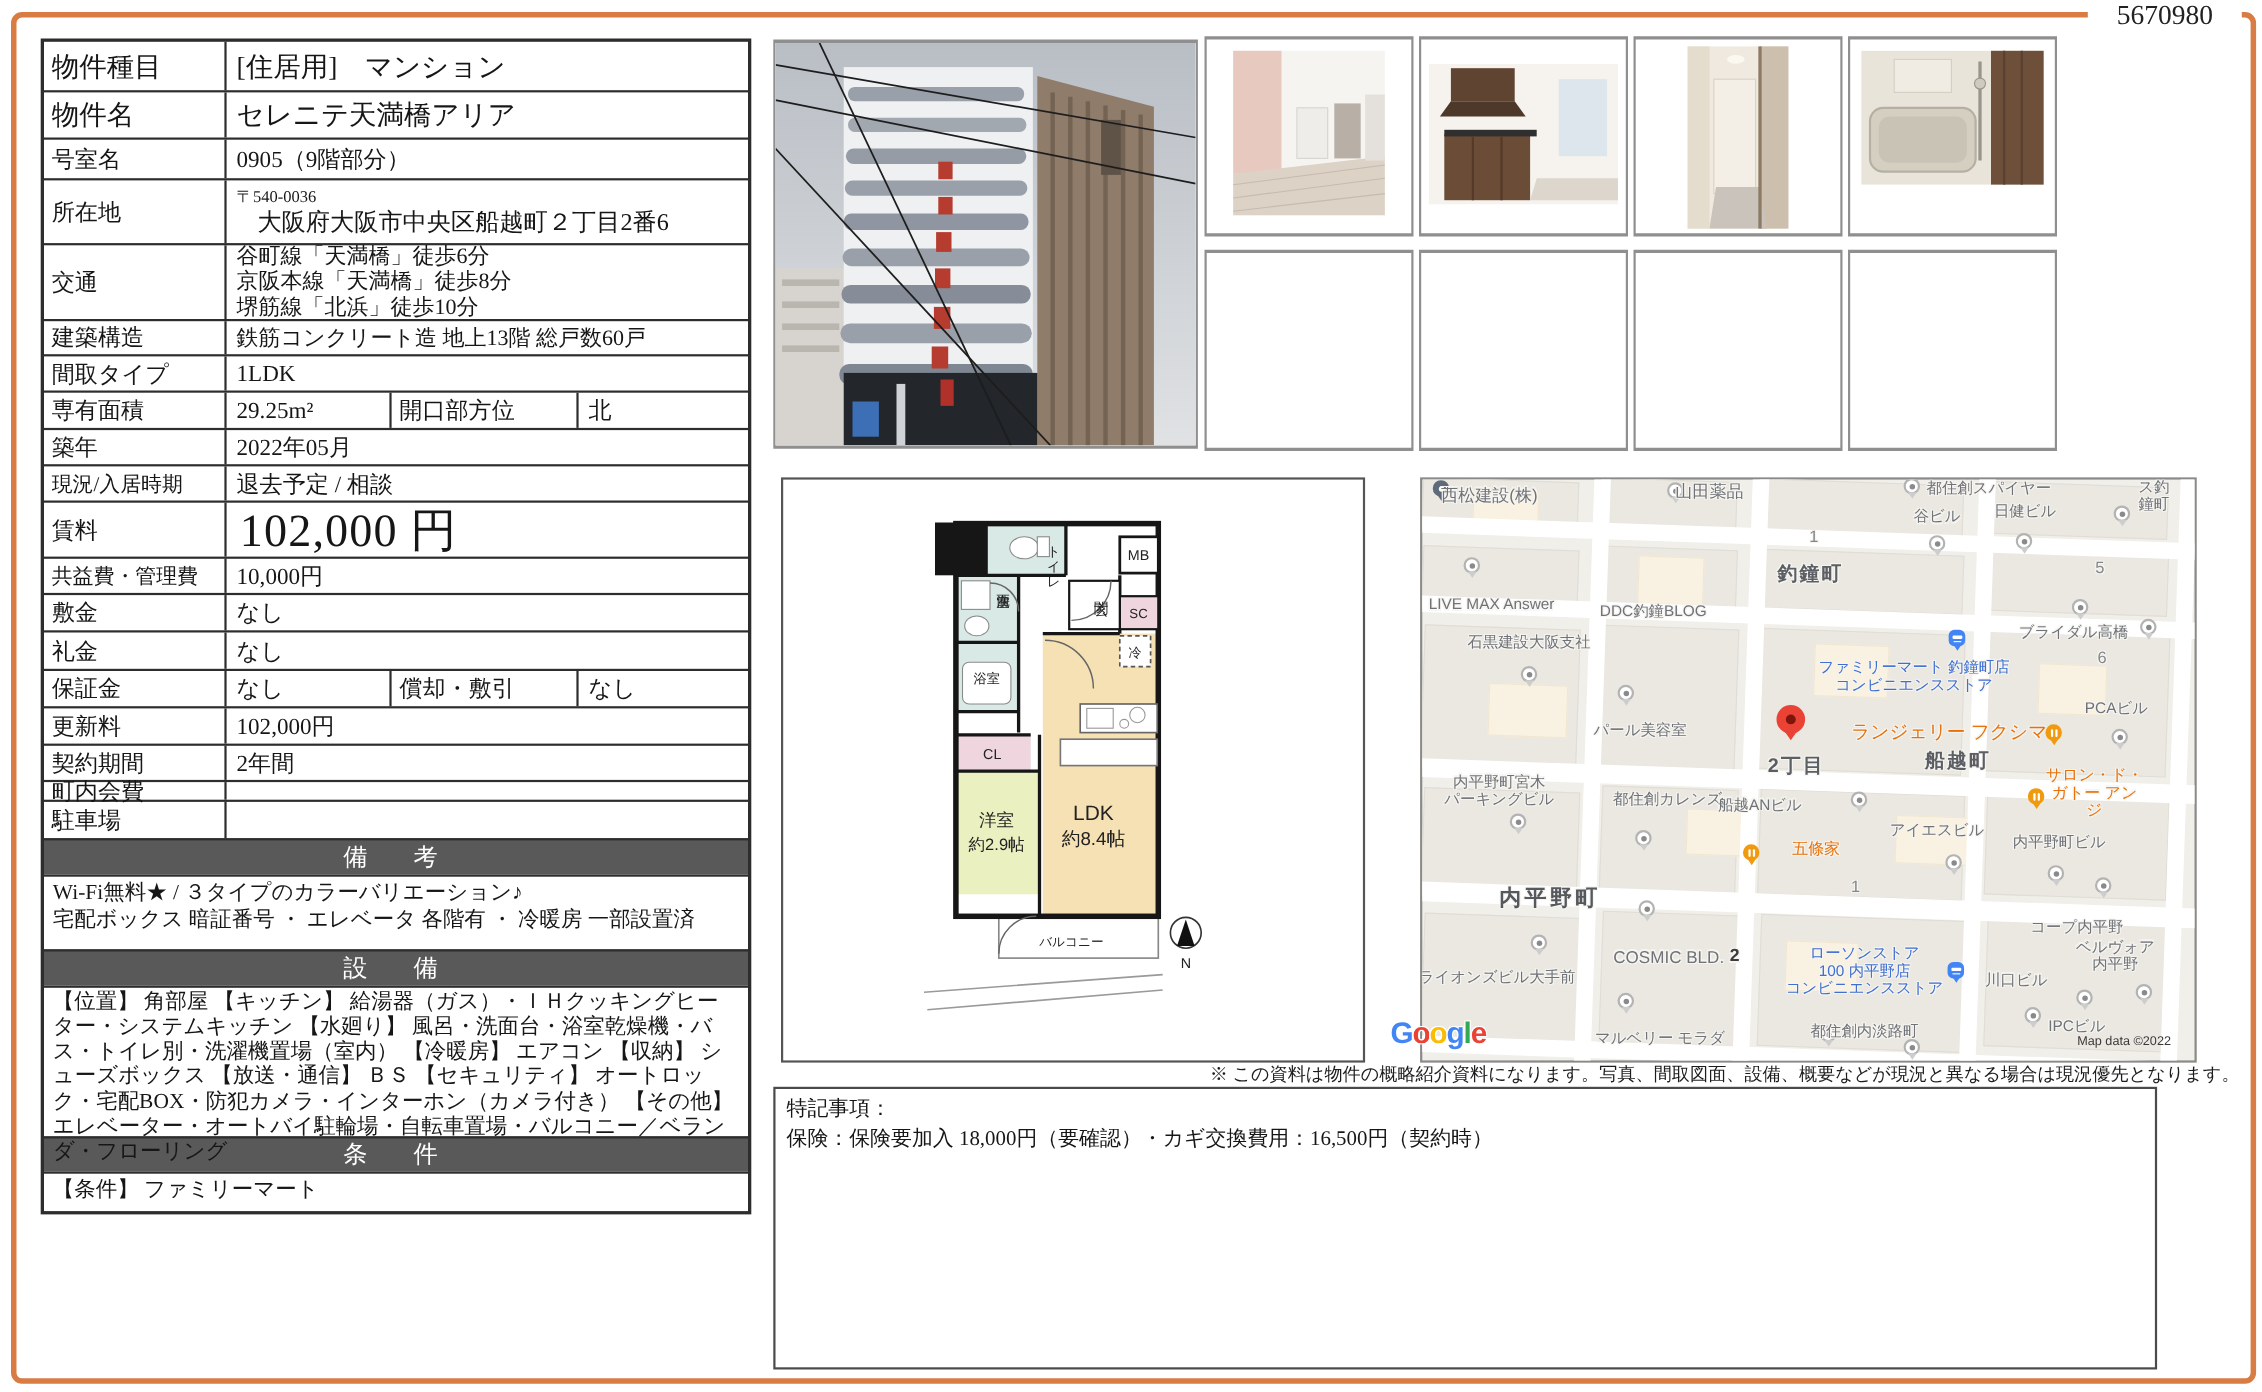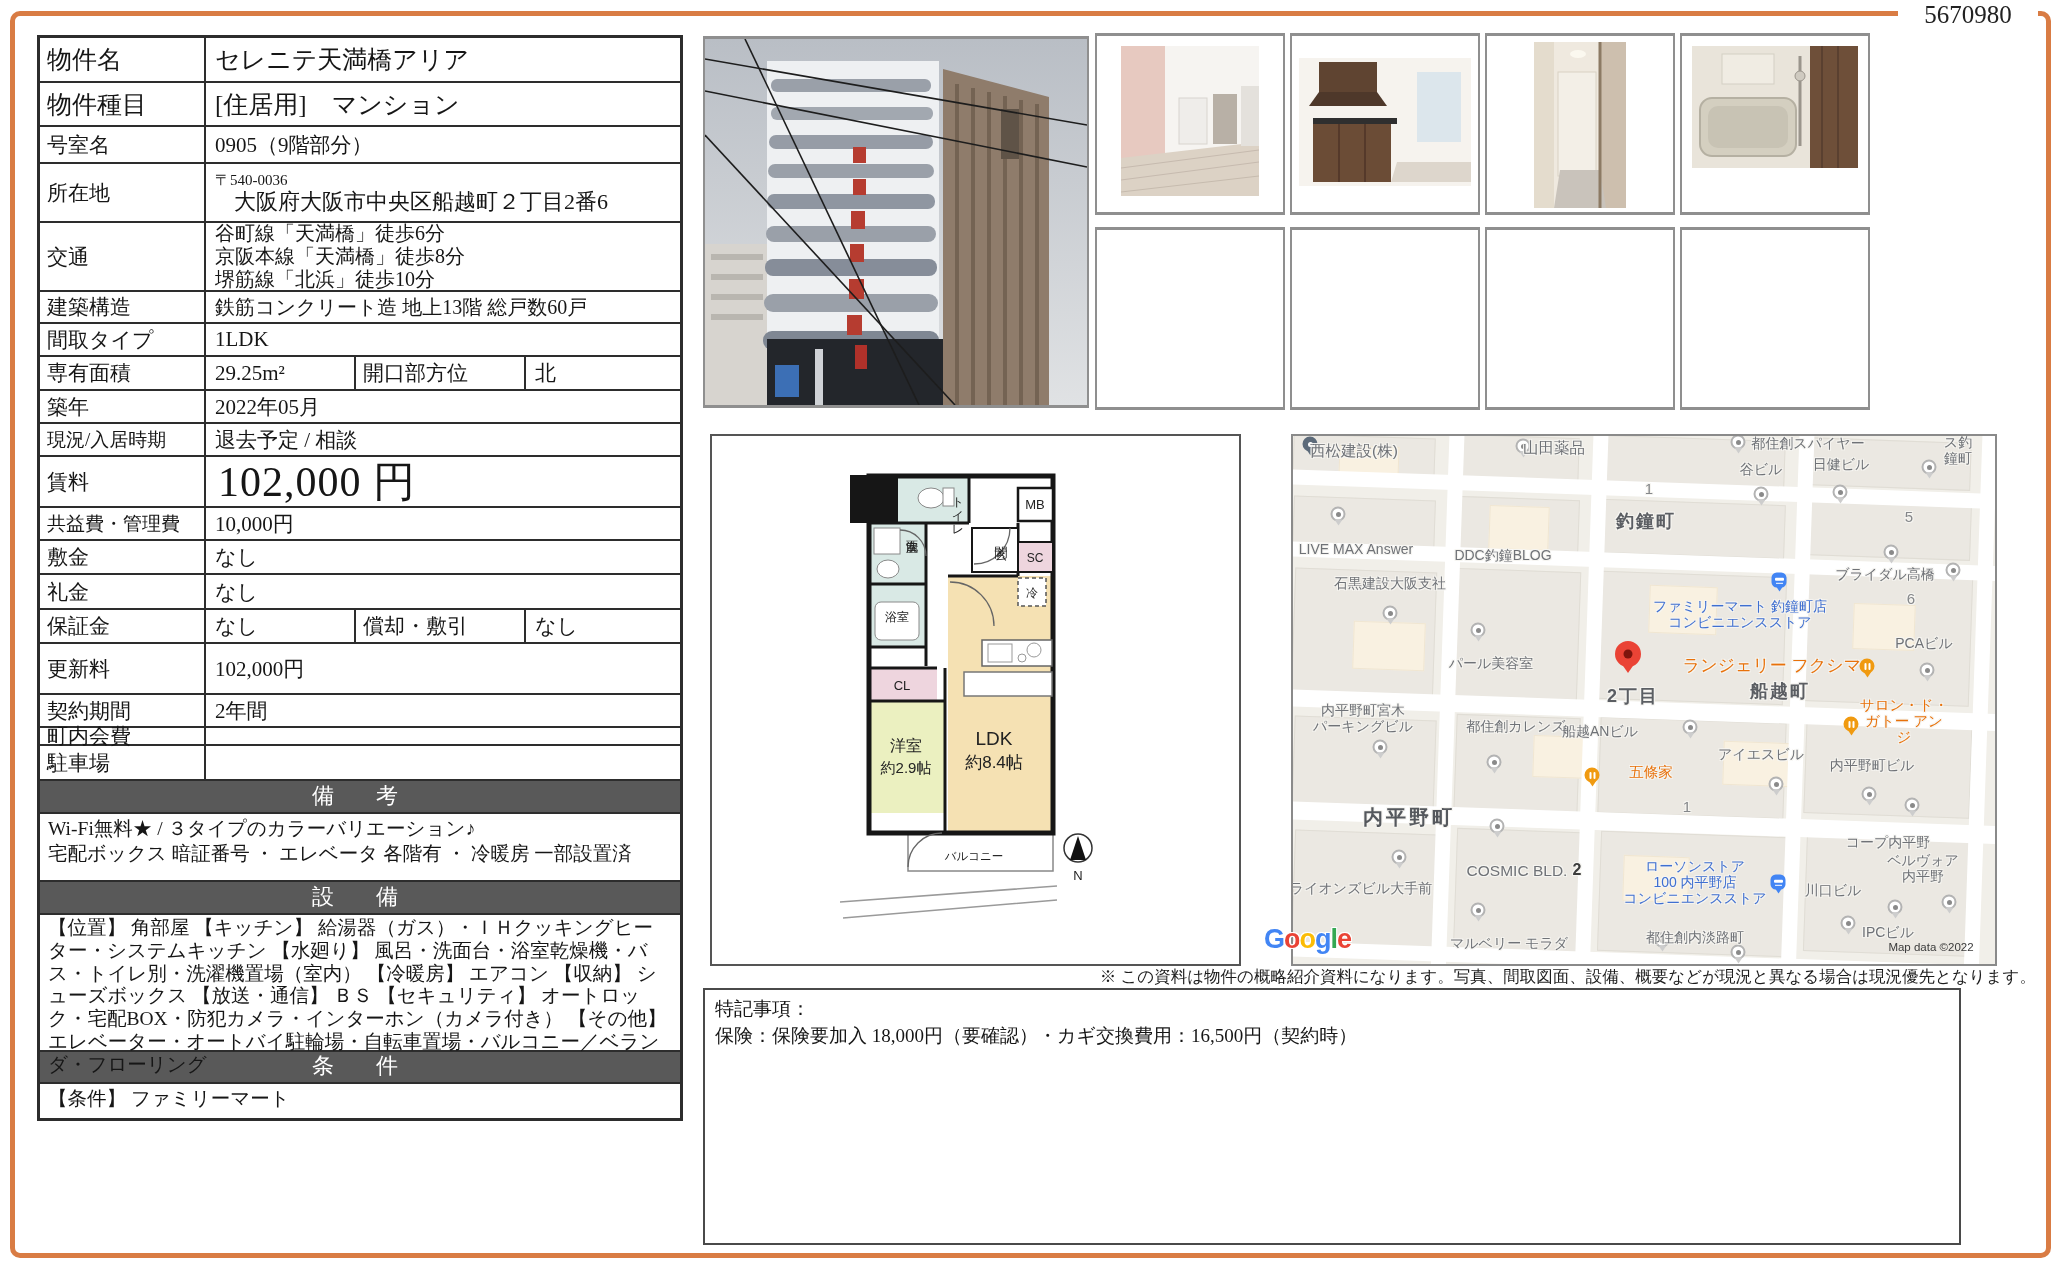--- a/index.html
+++ b/index.html
@@ -97,27 +97,27 @@
   #notes-box .nt{font-size:19px;line-height:27px;}
 </style>
 </head>
 <body>
 
 <div id="page">
   <div id="frame"></div>
   <div id="doc-number">5670980</div>
 
   <div id="ptable">
+    <div class="trow" style="height:44px">
+        <div class="lcell big">物件種目</div>
+        <div class="vcell big">[住居用]　マンション</div>
+      </div>
     <div class="trow" style="height:43px">
         <div class="lcell big">物件名</div>
         <div class="vcell big">セレニテ天満橋アリア</div>
-      </div>
-    <div class="trow" style="height:44px">
-        <div class="lcell big">物件種目</div>
-        <div class="vcell big">[住居用]　マンション</div>
       </div>
     <div class="trow" style="height:37px">
         <div class="lcell">号室名</div>
         <div class="vcell">0905（9階部分）</div>
       </div>
     <div class="trow" style="height:59px">
         <div class="lcell">所在地</div>
         <div class="vcell">
           <span class="addr-block">
             <span class="postal" style="display:block">〒540-0036</span>
@@ -168,21 +168,21 @@
     <div class="trow" style="height:35px">
         <div class="lcell">礼金</div>
         <div class="vcell">なし</div>
       </div>
     <div class="trow" style="height:34px">
         <div class="lcell">保証金</div>
         <div class="vcell v1">なし</div>
         <div class="lcell l2">償却・敷引</div>
         <div class="vcell">なし</div>
       </div>
-    <div class="trow" style="height:51px">
+    <div class="trow" style="height:34px">
         <div class="lcell">更新料</div>
         <div class="vcell">102,000円</div>
       </div>
     <div class="trow" style="height:33px">
         <div class="lcell">契約期間</div>
         <div class="vcell">2年間</div>
       </div>
     <div class="trow" style="height:18px">
         <div class="lcell">町内会費</div>
         <div class="vcell"></div>

